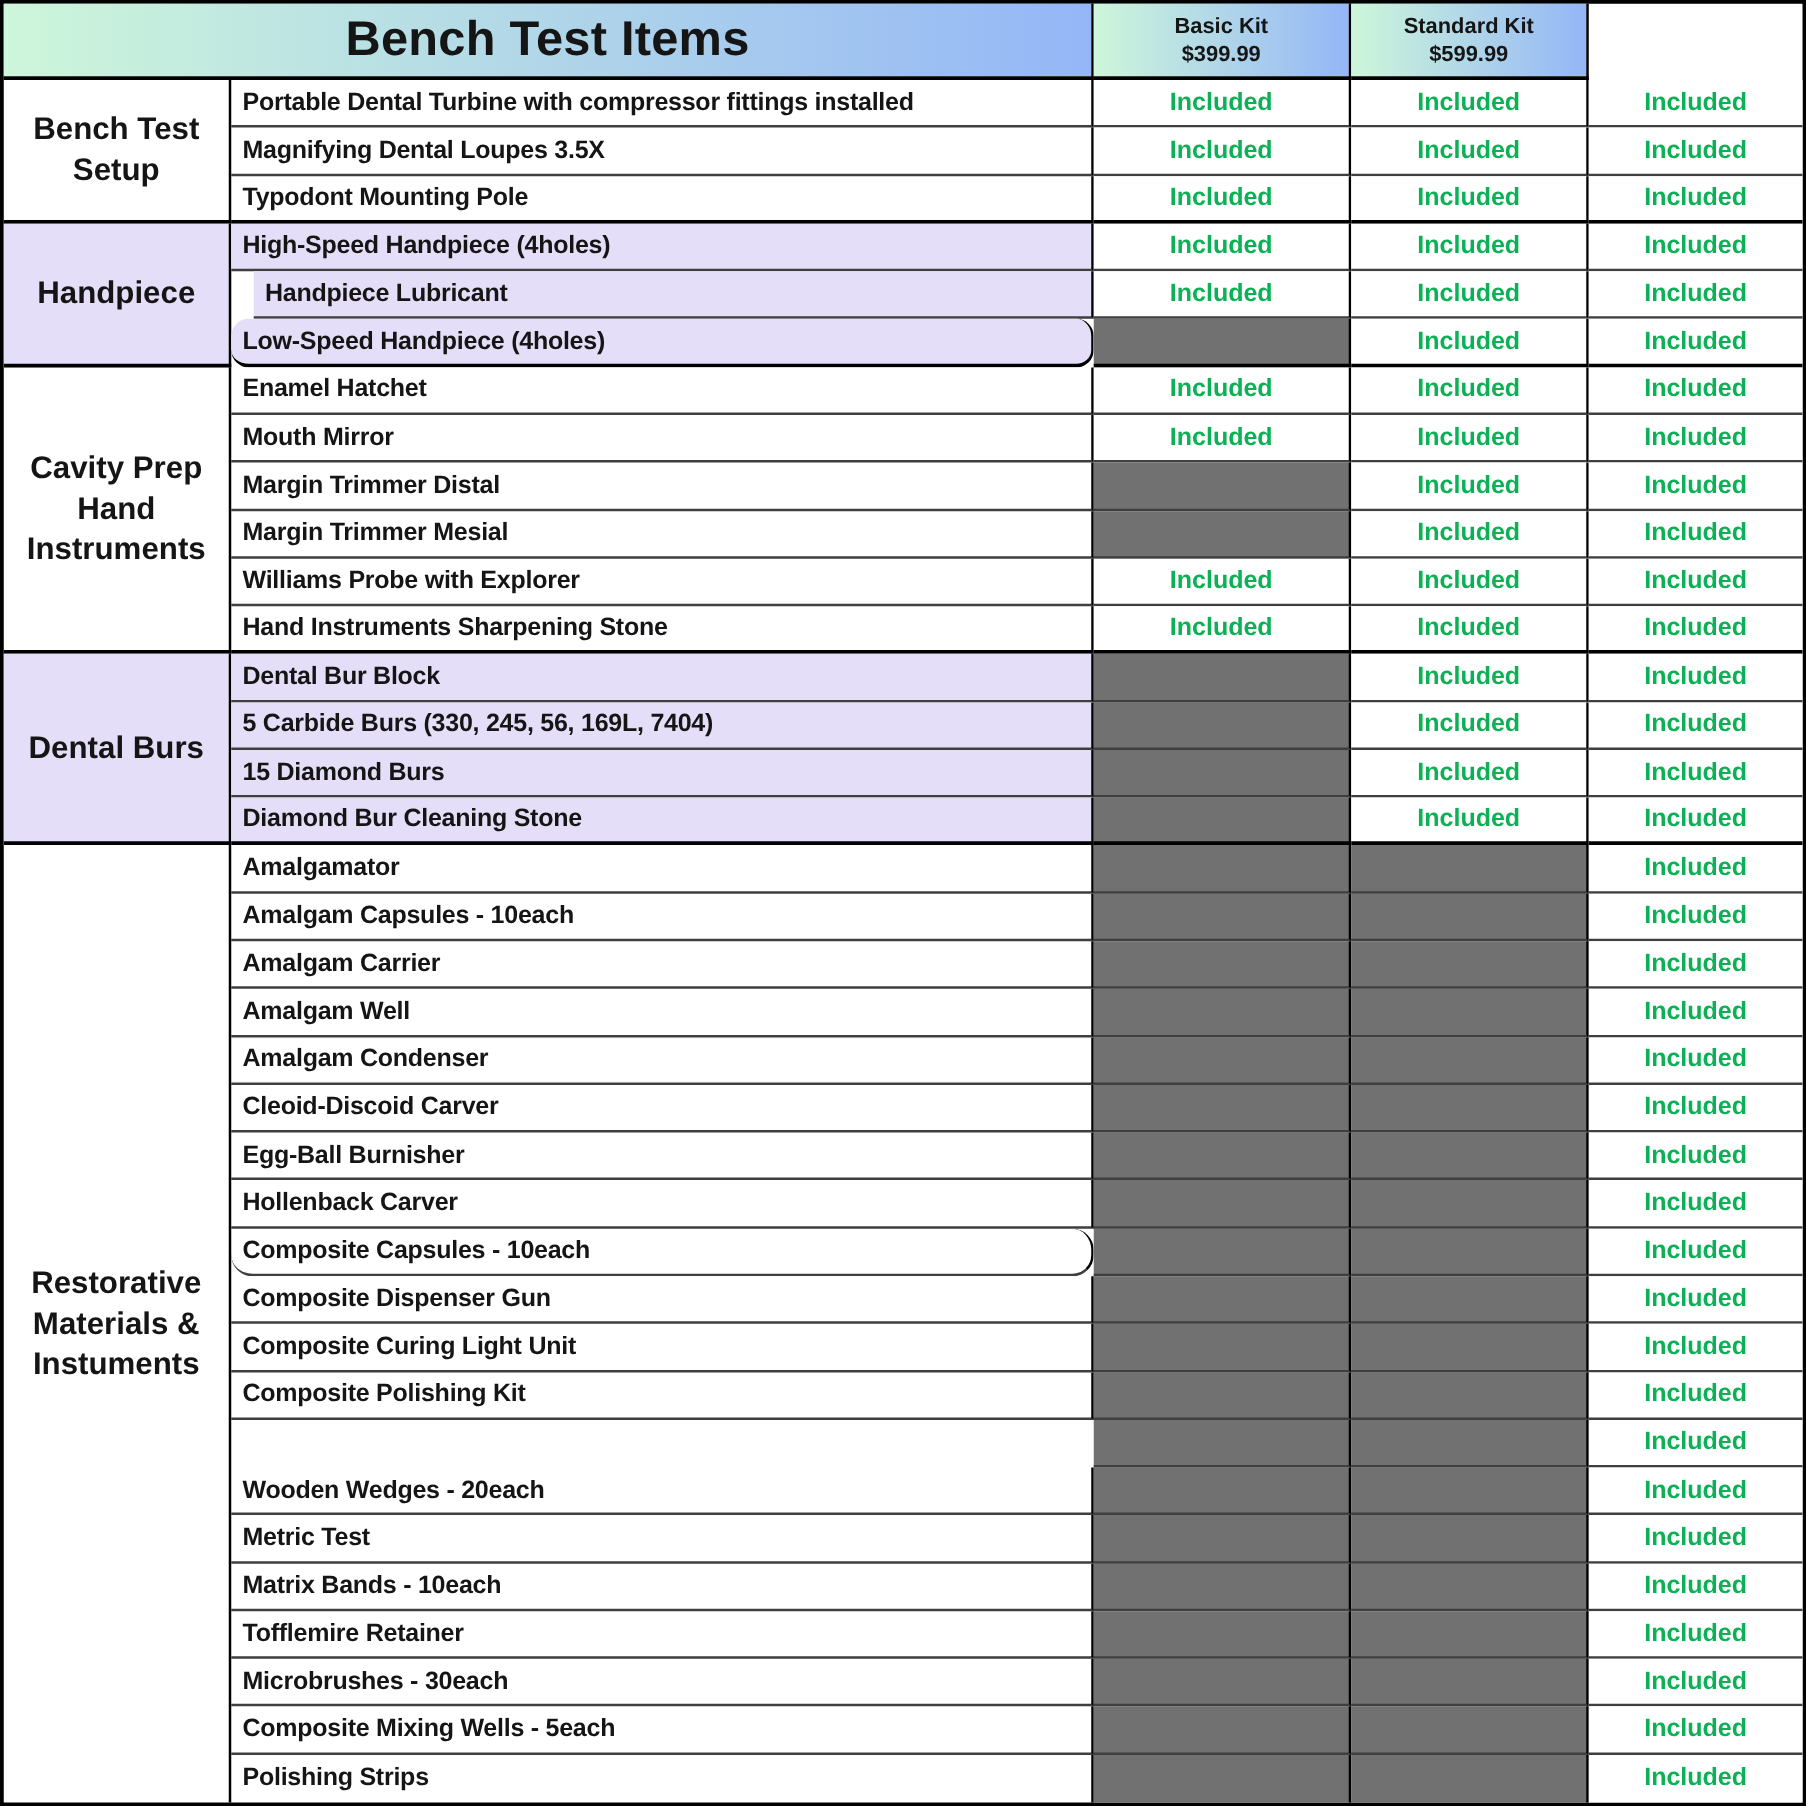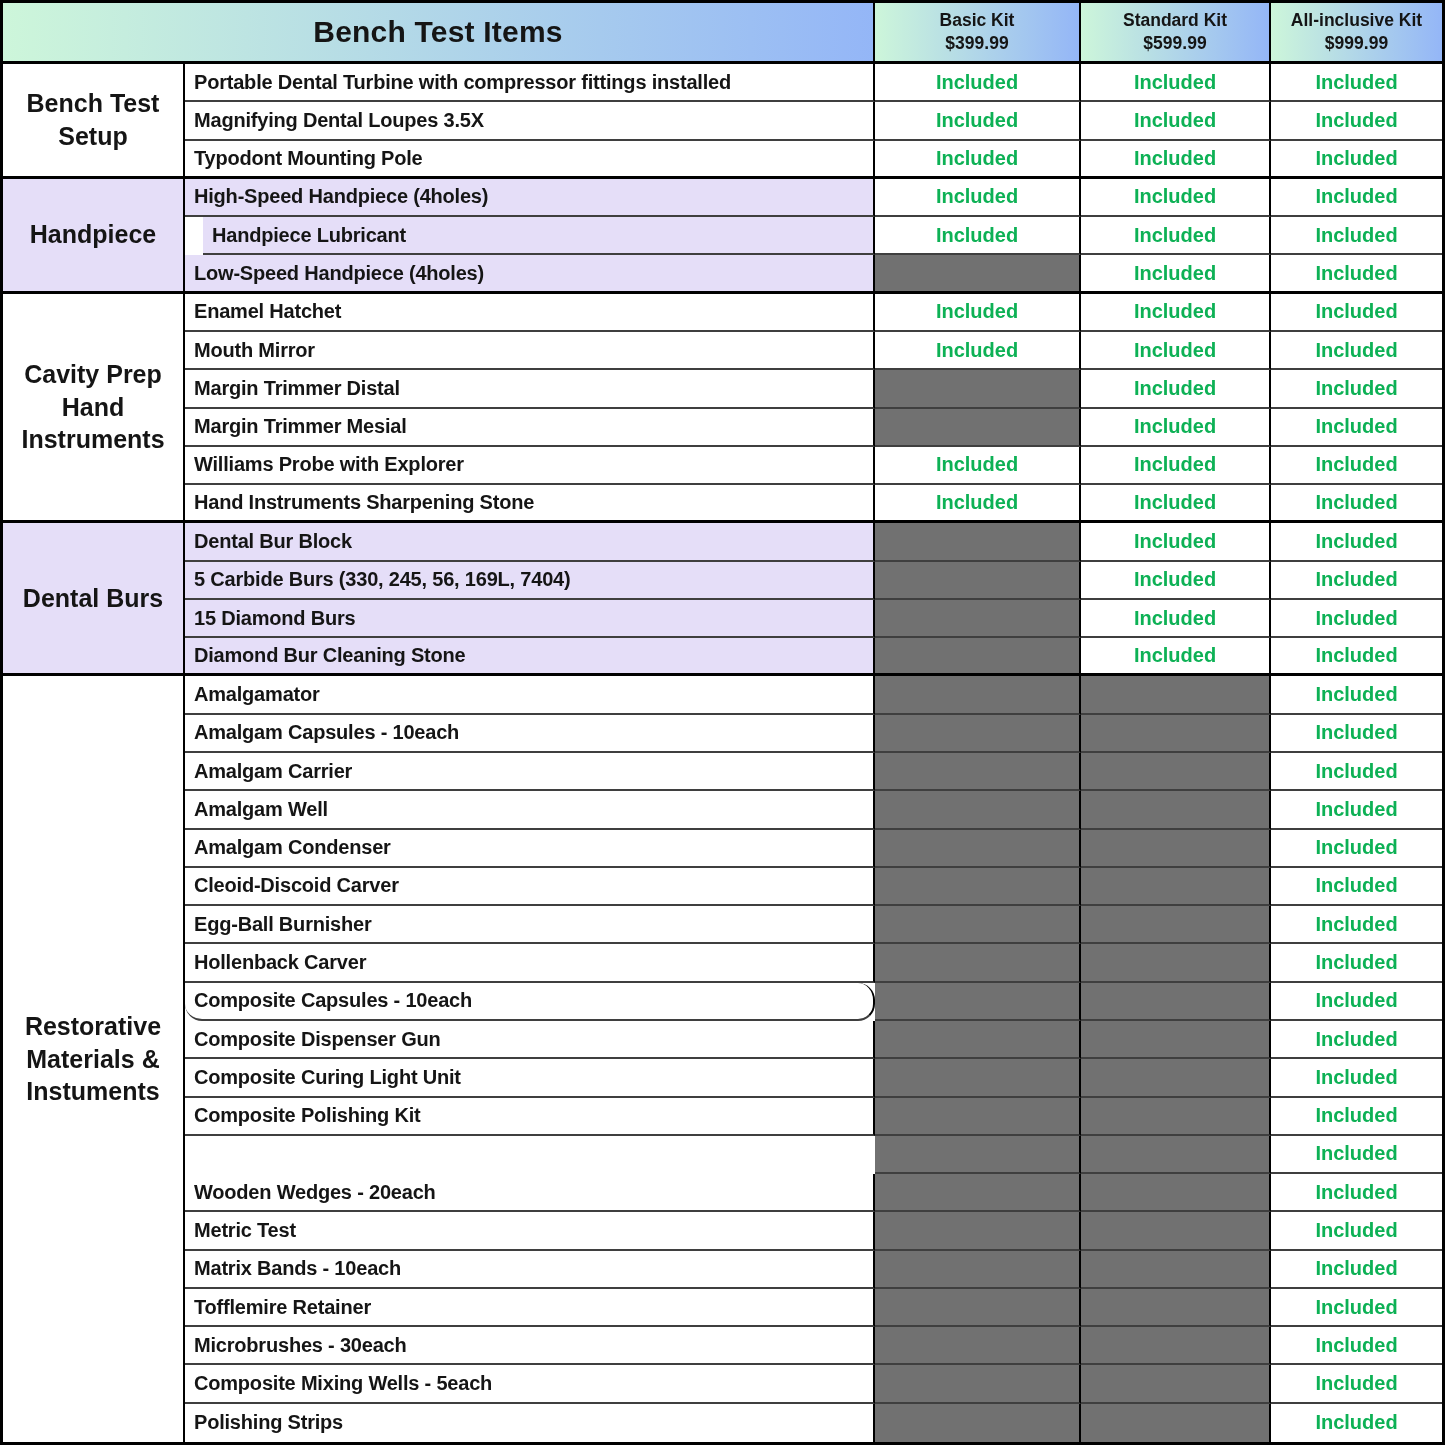--- a/index.html
+++ b/index.html
@@ -24,21 +24,21 @@
     align-items:center;
     color:#151515;
     overflow:hidden;
   }
   .header {
     background:linear-gradient(90deg, var(--g1), var(--g2));
     border-bottom:3px solid #000;
     justify-content:center;
     font-weight:bold;
   }
-  .main-header { font-size:30px; letter-spacing:0.2px; }
+  .main-header { font-size:39px; letter-spacing:0.2px; }
   .kit-header {
     flex-direction:column;
     font-size:17.5px;
     line-height:1.3;
     text-align:center;
   }
   .group {
     justify-content:center;
     text-align:center;
     font-weight:bold;
@@ -74,24 +74,20 @@
   <div class="cell header kit-header" style="grid-column:3; grid-row:1;">
     <div>Basic Kit</div>
     <div>$399.99</div>
   </div>
 
   <div class="cell header kit-header" style="grid-column:4; grid-row:1;">
     <div>Standard Kit</div>
     <div>$599.99</div>
   </div>
 
-  <div class="cell header kit-header last-col" style="grid-column:5; grid-row:1;">
-    <div>All-inclusive Kit</div>
-    <div>$999.99</div>
-  </div>
 <div class="cell group section-end" style="grid-area: 2 / 1 / span 3;">Bench Test Setup</div>
     <div class="cell item" style="grid-area: 2 / 2;">Portable Dental Turbine with compressor fittings installed</div>
     <div class="cell avail" style="grid-area: 2 / 3;">Included</div>
     <div class="cell avail" style="grid-area: 2 / 4;">Included</div>
     <div class="cell avail last-col" style="grid-area: 2 / 5;">Included</div>
     <div class="cell item" style="grid-area: 3 / 2;">Magnifying Dental Loupes 3.5X</div>
     <div class="cell avail" style="grid-area: 3 / 3;">Included</div>
     <div class="cell avail" style="grid-area: 3 / 4;">Included</div>
     <div class="cell avail last-col" style="grid-area: 3 / 5;">Included</div>
     <div class="cell item section-end" style="grid-area: 4 / 2;">Typodont Mounting Pole</div>
@@ -100,21 +96,21 @@
     <div class="cell avail section-end last-col" style="grid-area: 4 / 5;">Included</div>
     <div class="cell group lavender section-end" style="grid-area: 5 / 1 / span 3;">Handpiece</div>
     <div class="cell item lavender" style="grid-area: 5 / 2;">High-Speed Handpiece (4holes)</div>
     <div class="cell avail" style="grid-area: 5 / 3;">Included</div>
     <div class="cell avail" style="grid-area: 5 / 4;">Included</div>
     <div class="cell avail last-col" style="grid-area: 5 / 5;">Included</div>
     <div class="cell item lavender" style="grid-area: 6 / 2; margin-left: 18px;">Handpiece Lubricant</div>
     <div class="cell avail" style="grid-area: 6 / 3;">Included</div>
     <div class="cell avail" style="grid-area: 6 / 4;">Included</div>
     <div class="cell avail last-col" style="grid-area: 6 / 5;">Included</div>
-    <div class="cell item lavender section-end" style="grid-area: 7 / 2;">Low-Speed Handpiece (4holes)</div>
+    <div class="cell item lavender section-end" style="grid-area: 7 / 2; border-radius: 14px;">Low-Speed Handpiece (4holes)</div>
     <div class="cell avail gray section-end" style="grid-area: 7 / 3;"></div>
     <div class="cell avail section-end" style="grid-area: 7 / 4;">Included</div>
     <div class="cell avail section-end last-col" style="grid-area: 7 / 5;">Included</div>
     <div class="cell group section-end" style="grid-area: 8 / 1 / span 6;">Cavity Prep Hand Instruments</div>
     <div class="cell item" style="grid-area: 8 / 2;">Enamel Hatchet</div>
     <div class="cell avail" style="grid-area: 8 / 3;">Included</div>
     <div class="cell avail" style="grid-area: 8 / 4;">Included</div>
     <div class="cell avail last-col" style="grid-area: 8 / 5;">Included</div>
     <div class="cell item" style="grid-area: 9 / 2;">Mouth Mirror</div>
     <div class="cell avail" style="grid-area: 9 / 3;">Included</div>

